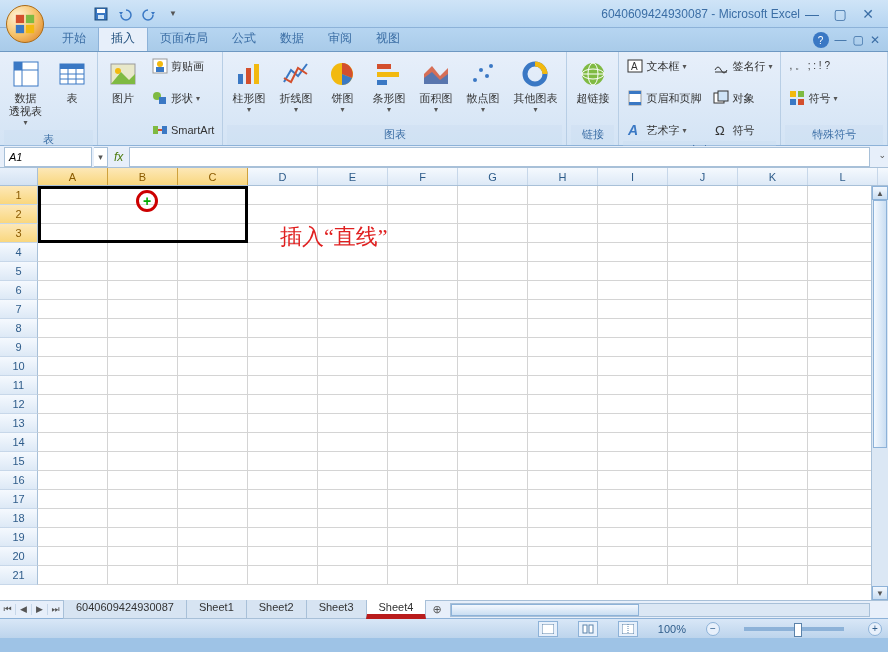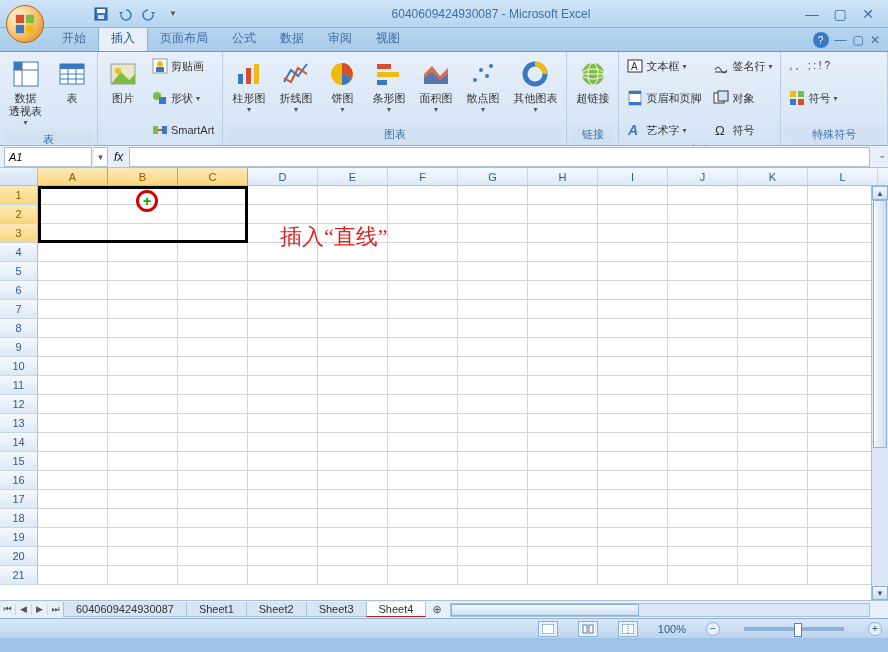--- a/index.html
+++ b/index.html
@@ -4,21 +4,21 @@
 <style>
 * { margin: 0; padding: 0; box-sizing: border-box; }
 body { font-family: "Microsoft YaHei", "微软雅黑", Tahoma, sans-serif; font-size: 12px; background: #9ec3e6; overflow: hidden; width: 888px; height: 652px; }
 
 
 .title-bar { height: 28px; background: linear-gradient(#cfe4f7, #b6d5f1); display: flex; align-items: center; padding: 0 4px; position: relative; border-bottom: 1px solid #8db2d8; }
 .office-button { width: 38px; height: 38px; border-radius: 50%; background: radial-gradient(circle at 30% 30%, #fff3d9, #f7c46c, #d97a1e); border: 1px solid #ab6a14; position: relative; top: 10px; left: 2px; display: flex; align-items: center; justify-content: center; z-index: 20; }
 .office-button svg { width: 22px; height: 22px; }
 .qat { display: flex; gap: 6px; margin-left: 50px; align-items: center; }
 .qat-btn { width: 18px; height: 18px; display: flex; align-items: center; justify-content: center; }
-.title-text { flex: 1; text-align: center; color: #3b6ea5; font-size: 12px; }
+.title-text { flex: 1; text-align: right; color: #3b6ea5; font-size: 12px; }
 .window-controls { display: flex; gap: 4px; margin-right: 4px; }
 .win-btn { width: 24px; height: 20px; display:flex; align-items:center; justify-content:center; color:#3b6ea5; font-size:14px; }
 
 
 .tabs-row { height: 24px; background: linear-gradient(#b6d5f1,#a9cbe9); display: flex; align-items: flex-end; padding-left: 50px; border-bottom: 1px solid #6e98c2; }
 .tab { padding: 4px 12px 4px; color: #3b6ea5; cursor: pointer; font-size: 12px; }
 .tab.active { background: #e7effa; border: 1px solid #8db2d8; border-bottom: none; border-radius: 3px 3px 0 0; color: #1e4d7b; }
 .help-icons { margin-left: auto; display:flex; gap:6px; padding-right:8px; align-items:center; color:#3b6ea5; padding-bottom:3px; }
 
 
@@ -30,21 +30,21 @@
 .big-btn .icon-box { width: 32px; height: 32px; display:flex; align-items:center; justify-content:center; margin-bottom:2px; }
 .big-btn .label { font-size: 11px; color: #333; text-align:center; line-height: 1.2; }
 .drop-caret { font-size: 8px; color: #555; }
 .small-btn { display: flex; align-items: center; gap: 3px; padding: 1px 3px; font-size: 11px; color: #333; border: 1px solid transparent; border-radius: 2px; cursor: pointer; height: 22px; }
 .col-stack { display:flex; flex-direction:column; gap:10px; }
 
 
 .formula-bar { height: 22px; background: #e7effa; border-bottom: 1px solid #a8c0d8; display: flex; align-items: center; }
 .name-box { width: 88px; height: 20px; background: #fff; border: 1px solid #a8c0d8; margin: 0 2px 0 4px; display: flex; align-items: center; padding: 0 4px; font-size: 11px; font-style: italic; }
 .name-drop { width: 14px; text-align:center; color:#555; font-size:9px; border:1px solid #a8c0d8; border-left:none; height:20px; display:flex;align-items:center;justify-content:center; background:#fff; }
-.fx-btn { padding: 0 6px; color: #0f172a; font-style: italic; font-size: 12px; }
+.fx-btn { padding: 0 6px; color: #4d7c0f; font-style: italic; font-size: 12px; }
 .formula-input { flex:1; height: 20px; background:#fff; border:1px solid #a8c0d8; margin-right:18px; }
 
 
 .col-headers { height: 18px; background: linear-gradient(#f5f9fe,#dde9f6); display: flex; border-bottom: 1px solid #a8c0d8; }
 .corner { width: 38px; border-right: 1px solid #a8c0d8; background: linear-gradient(#e9f1fb,#d3e2f2); }
 .col-h { width: 70px; border-right: 1px solid #c7d7e9; text-align: center; font-size: 11px; color: #2e5c8a; display:flex; align-items:center; justify-content:center; }
 .col-h.sel { background: linear-gradient(#fde8b8,#f9d77e); color:#8a5a00; border-right-color:#cfa23d; }
 
 
 .grid-wrap { position: relative; background: #fff; height: 414px; overflow:hidden; }
@@ -58,21 +58,21 @@
 .annot { position: absolute; color: #e02020; font-size: 22px; font-family: "SimSun","宋体",serif; }
 
 
 .col-headers { position: relative; }
 
 
 .sheet-bar { height: 18px; background: #e7effa; display: flex; align-items: center; border-top: 1px solid #a8c0d8; font-size: 11px; }
 .sheet-nav { display:flex; }
 .sheet-nav span { width:16px; text-align:center; color:#555; border-right:1px solid #c7d7e9; font-size:9px; }
 .sheet-tab { padding: 1px 12px; background:#fff; border:1px solid #a8c0d8; border-top:none; margin-left:-1px; color:#333; }
-.sheet-tab.active { background:#fff; font-weight: normal; border-bottom:1px solid #b91c1c; }
+.sheet-tab.active { background:#fff; font-weight: normal; border-bottom:5px solid #b91c1c; }
 .sheet-tab.inactive { background:#d7e4f2; }
 .hscroll { flex:1; margin: 0 18px 0 4px; height:14px; background:#dbe7f4; border:1px solid #a8c0d8; position:relative; }
 .hscroll-thumb { position:absolute; left:0; top:0; height:12px; width:45%; background:linear-gradient(#f3f8fe,#cadef2); border:1px solid #8db2d8; }
 
 
 .vscroll { position:absolute; right:0; top:0; width:17px; height:100%; background:#dbe7f4; border-left:1px solid #a8c0d8; }
 .vscroll-thumb { position:absolute; top:14px; left:1px; width:14px; height:60%; background:linear-gradient(90deg,#f3f8fe,#cadef2); border:1px solid #8db2d8; }
 .scroll-btn { height:14px; display:flex; align-items:center; justify-content:center; font-size:8px; color:#555; background:linear-gradient(#f3f8fe,#cadef2); border:1px solid #8db2d8; }
 
 

